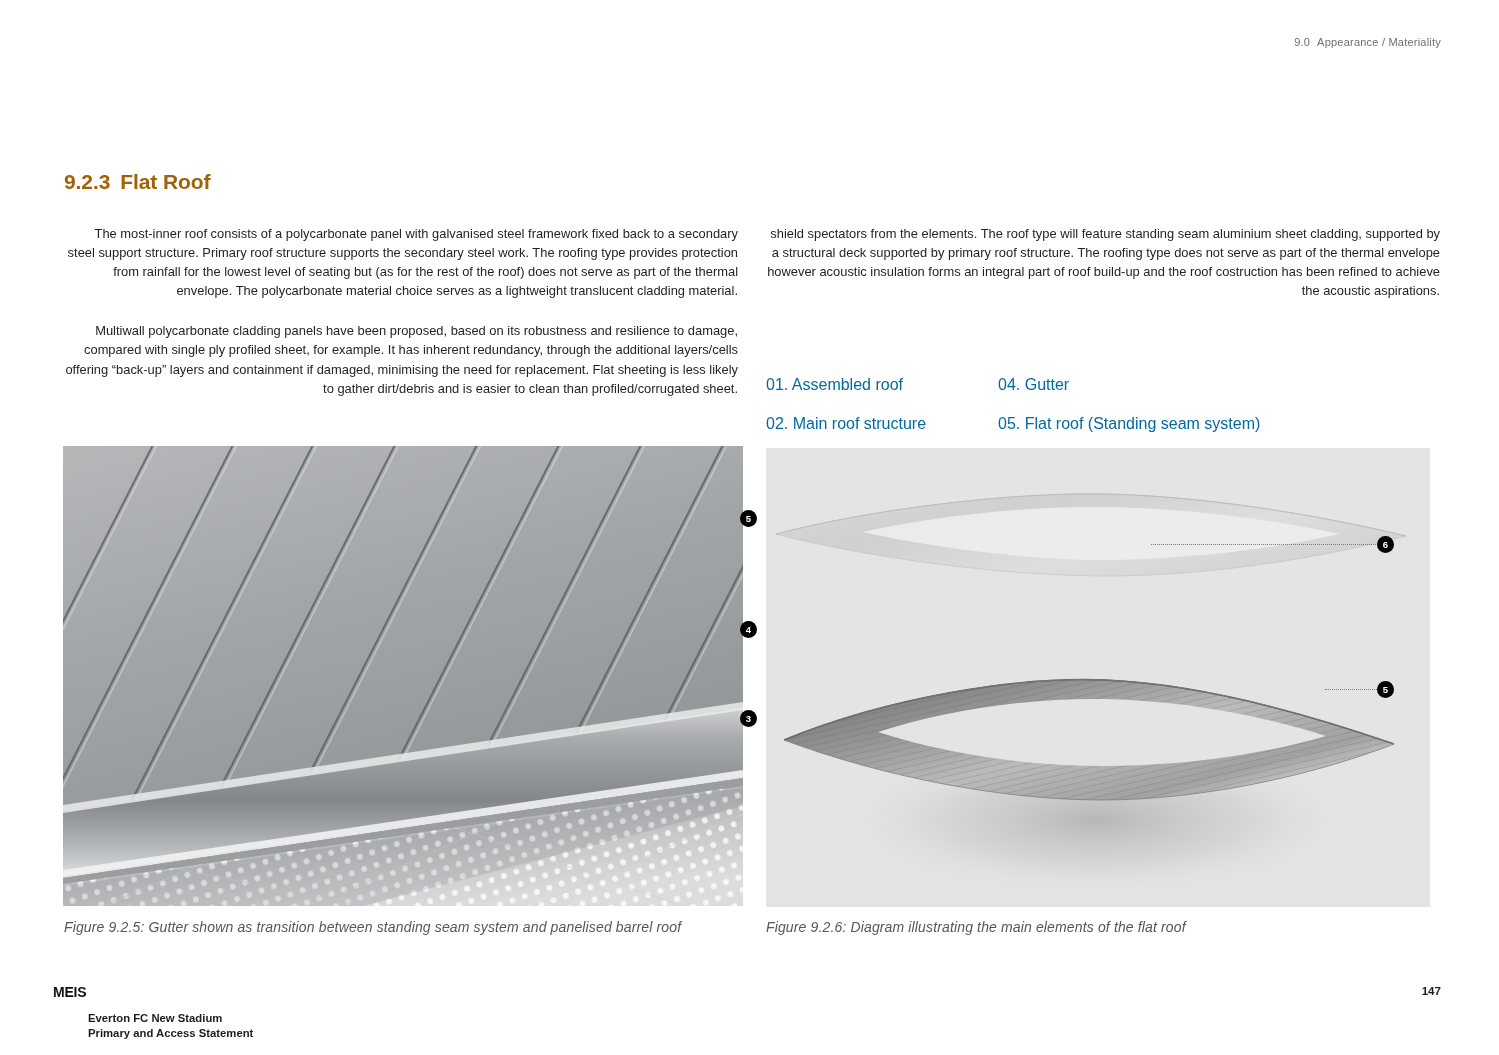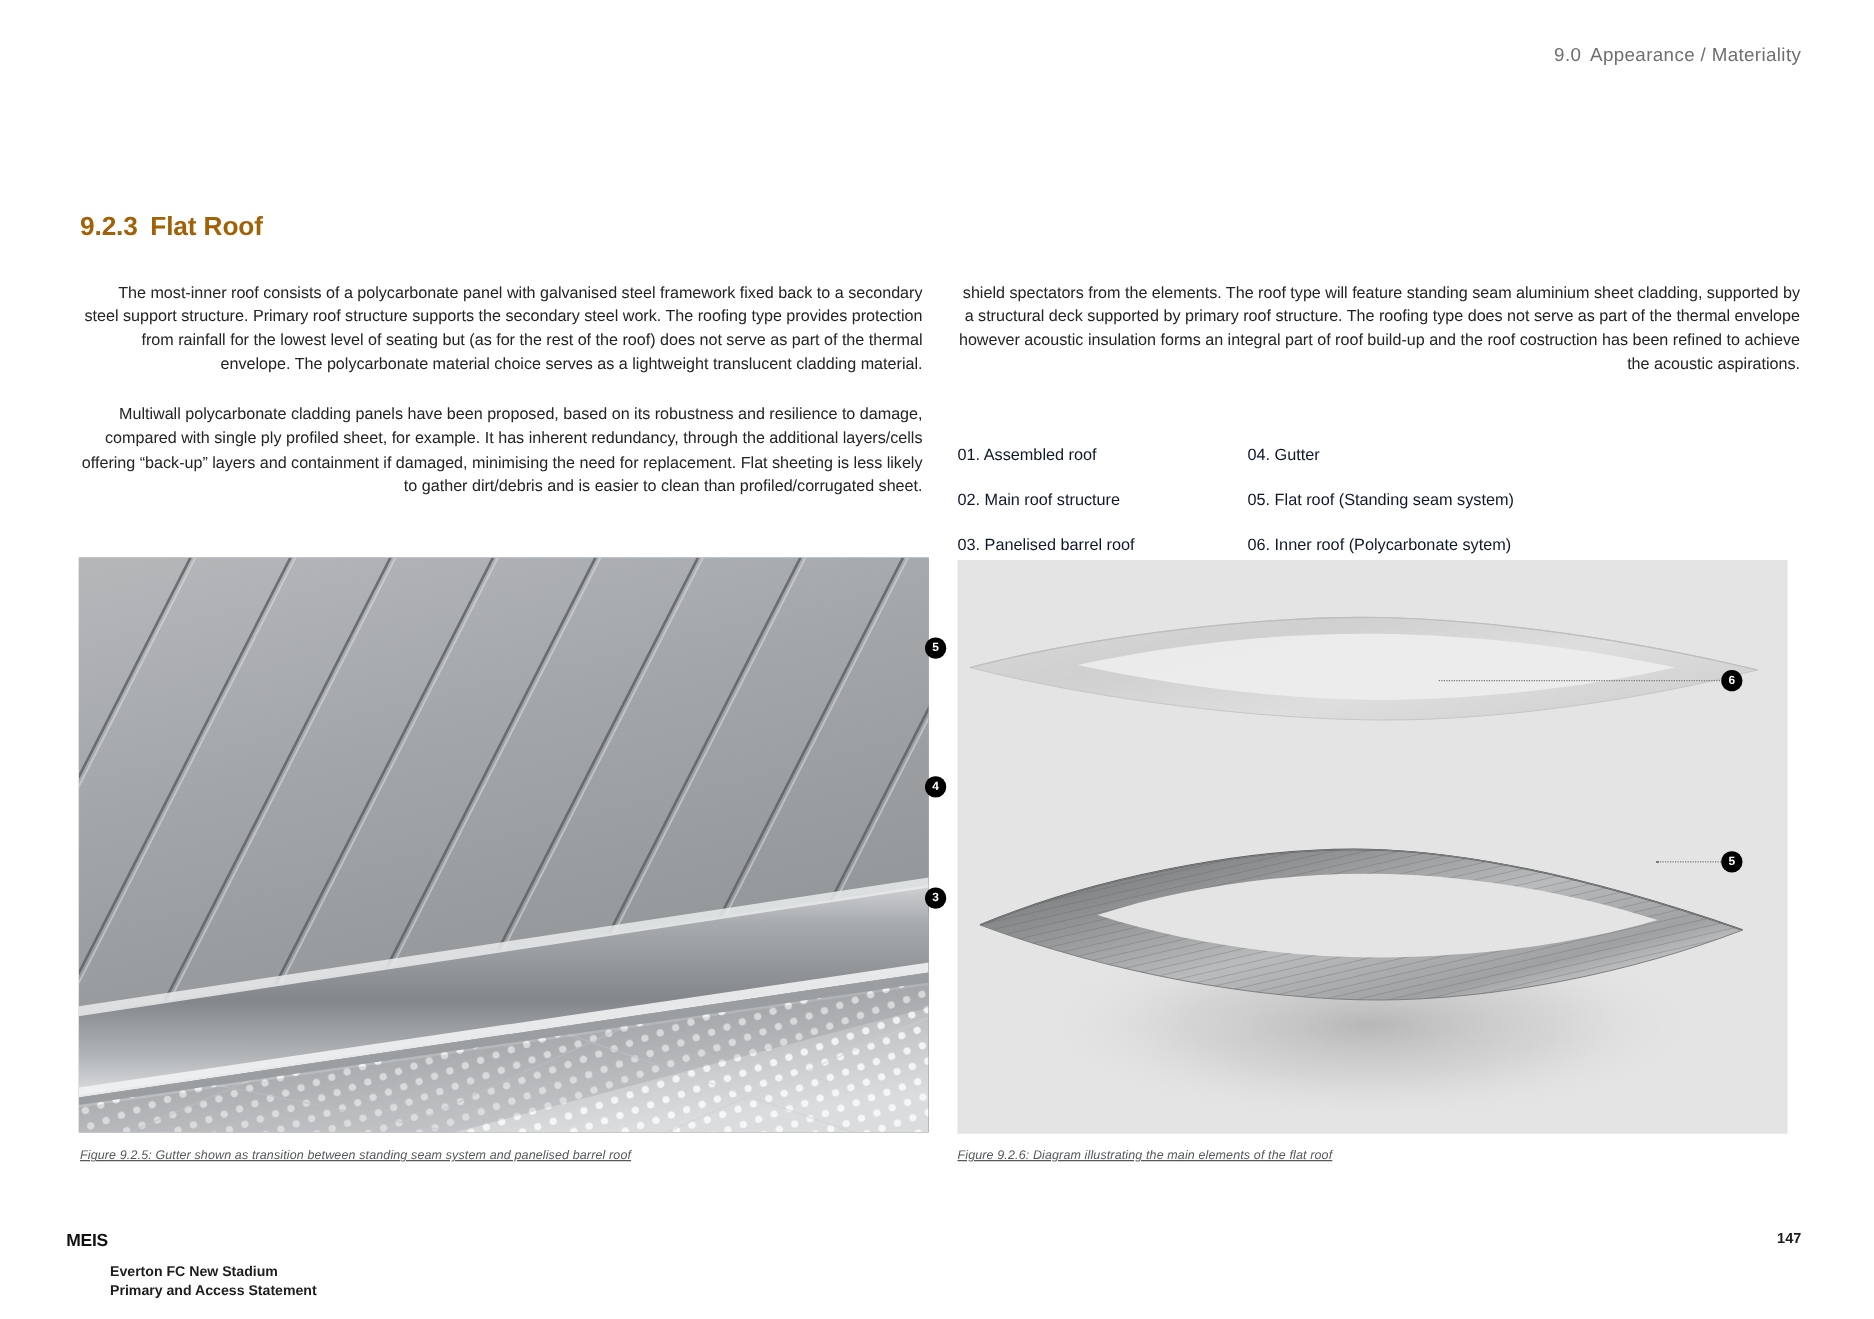--- a/index.html
+++ b/index.html
@@ -14,21 +14,21 @@
     font-family: "Liberation Sans", sans-serif;
     color: #231f20;
     overflow: hidden;
   }
 
   
   .page-header {
     position: absolute;
     top: 36px;
     right: 58px;
-    font-size: 15px;
+    font-size: 11px;
     letter-spacing: 0.02em;
     color: #6f6f6f;
     white-space: nowrap;
   }
   .page-header .hdr-num { margin-right: 7px; }
 
   
   .section-title {
     position: absolute;
     left: 64px;
@@ -56,27 +56,27 @@
 
   .col p {
     margin: 0 0 21px 0;
     text-align: right;
   }
 
   
   .legend {
     position: absolute;
     left: 766px;
-    top: 356px;
+    top: 376px;
     width: 674px;
     display: grid;
     grid-template-columns: 232px 1fr;
     row-gap: 21px;
-    font-size: 13px;
-    color: #0f172a;
+    font-size: 16px;
+    color: #0369a1;
   }
   .legend-item { white-space: nowrap; }
 
   
   .figure-left {
     position: absolute;
     left: 63px;
     top: 446px;
     width: 680px;
     height: 460px;
@@ -110,26 +110,25 @@
   }
   .lead-line {
     position: absolute;
     height: 0;
     border-top: 1px dotted #7b7b7b;
   }
 
   
   .caption {
     position: absolute;
-    font-size: 10px;
+    font-size: 14px;
     font-style: italic;
     color: #55575a;
     letter-spacing: 0.01em;
     white-space: nowrap;
-    text-decoration: underline;
   }
   .caption-left  { left: 64px;  top: 919px; }
   .caption-right { left: 766px; top: 919px; }
 
   
   .footer-logo {
     position: absolute;
     left: 37px;
     top: 984px;
     font-size: 14px;

